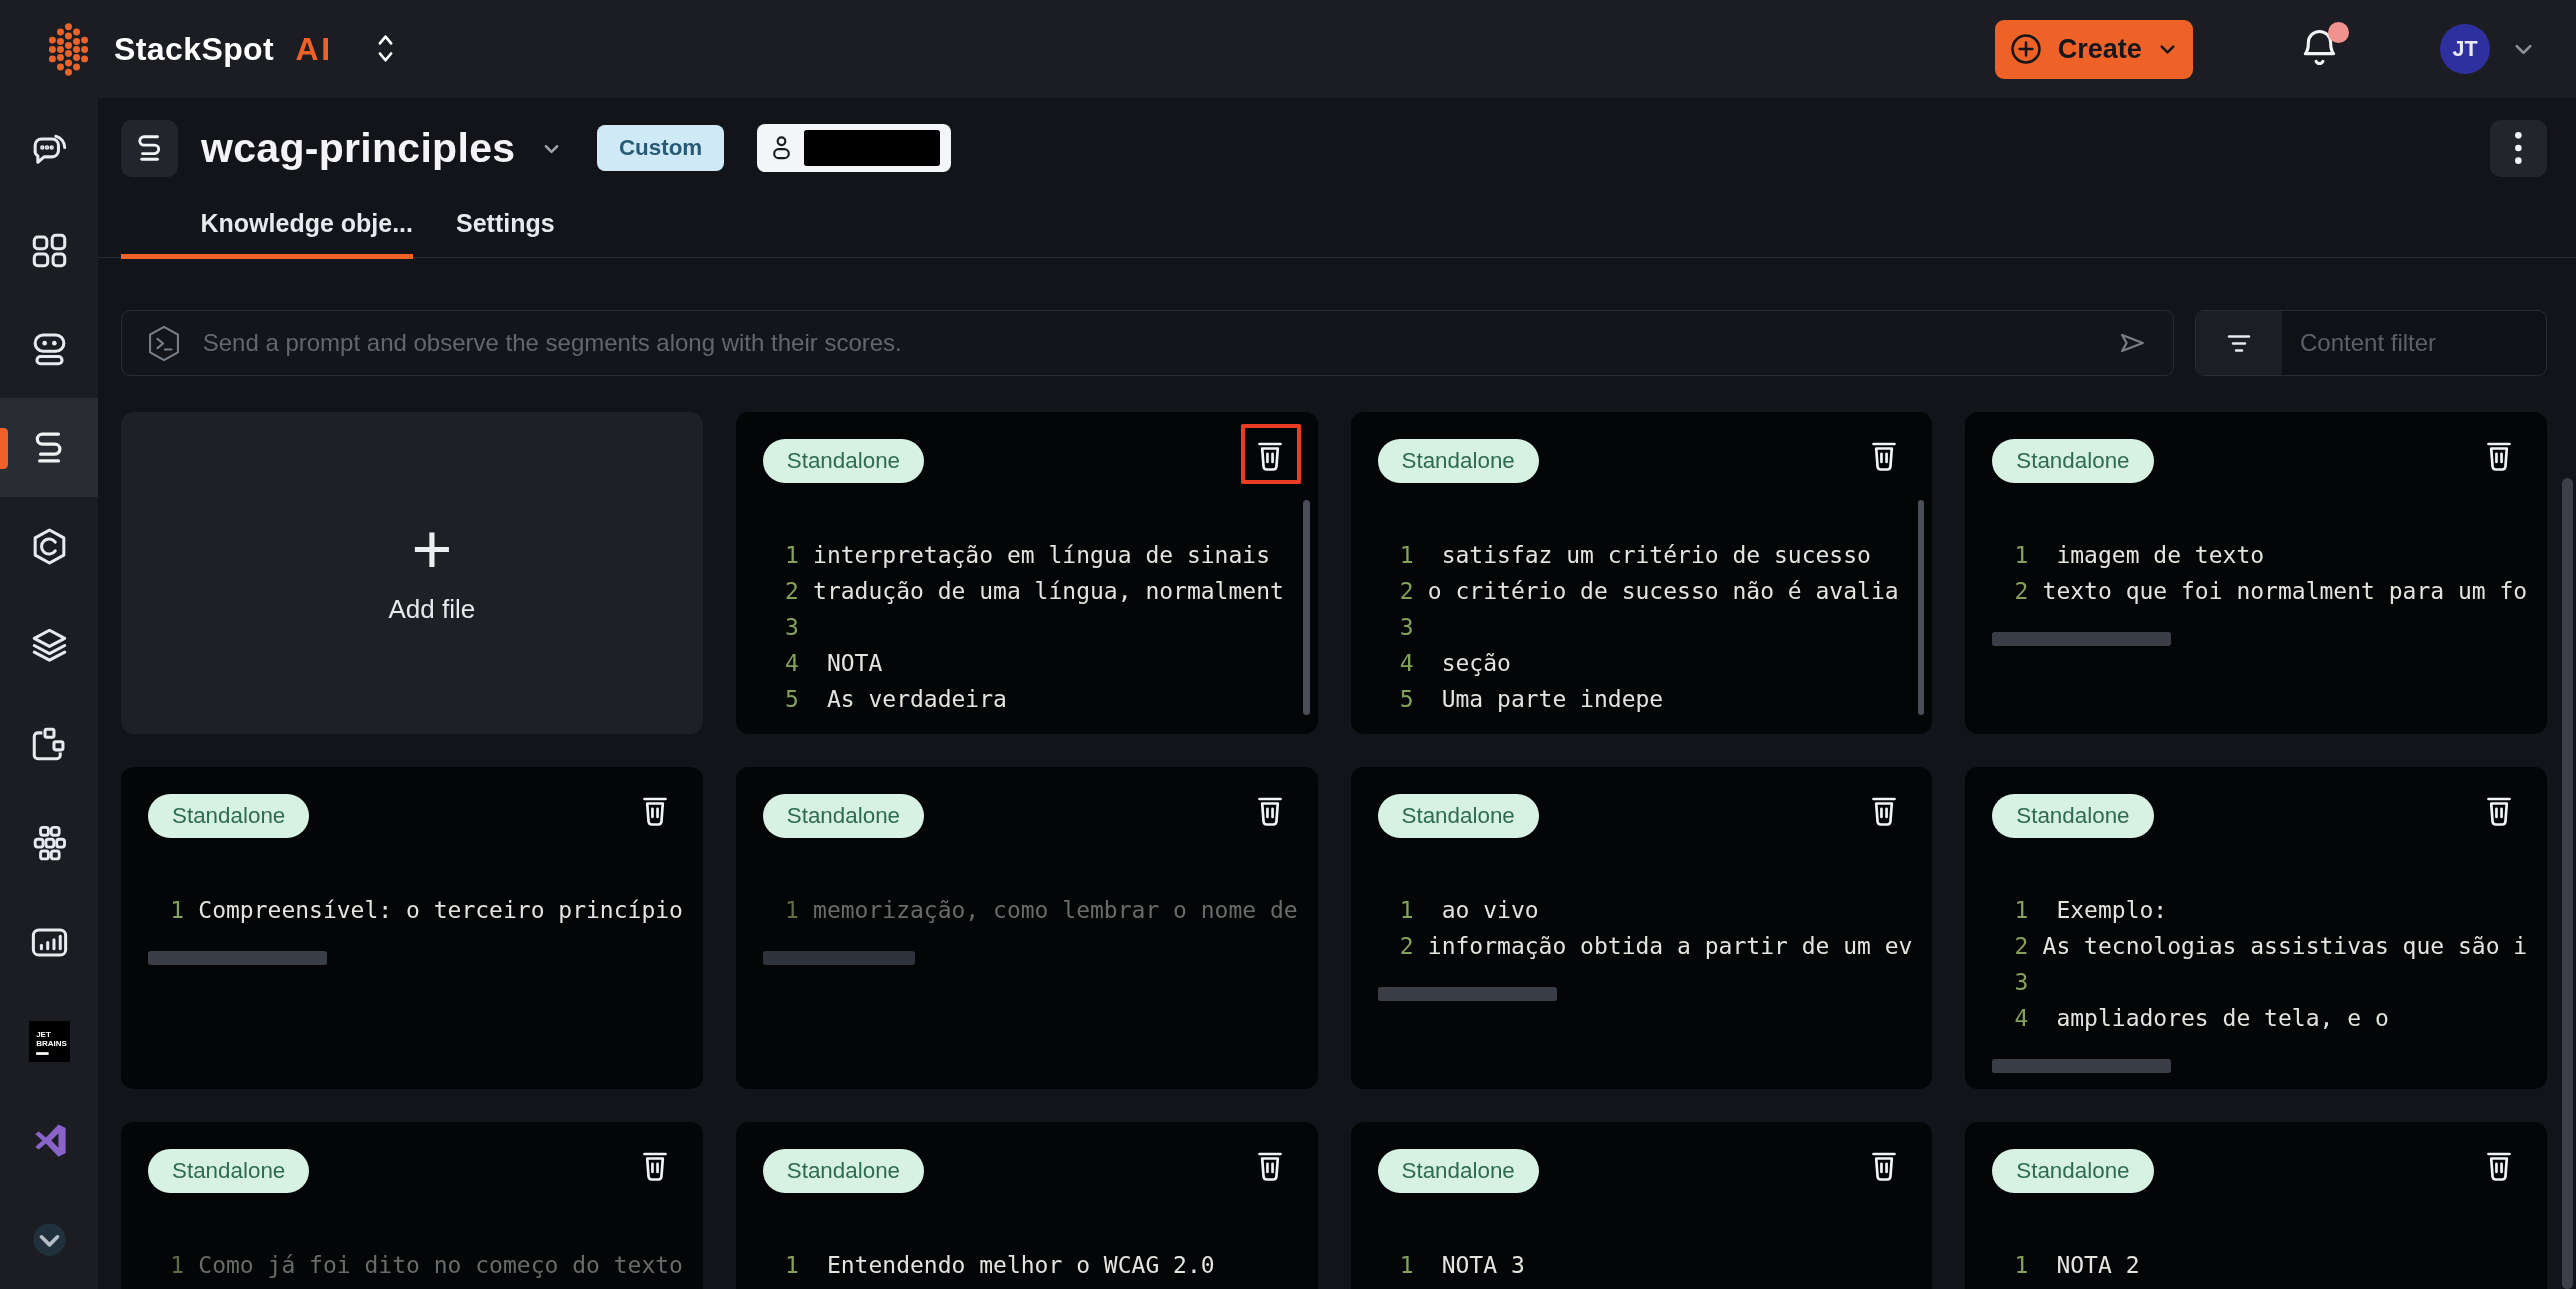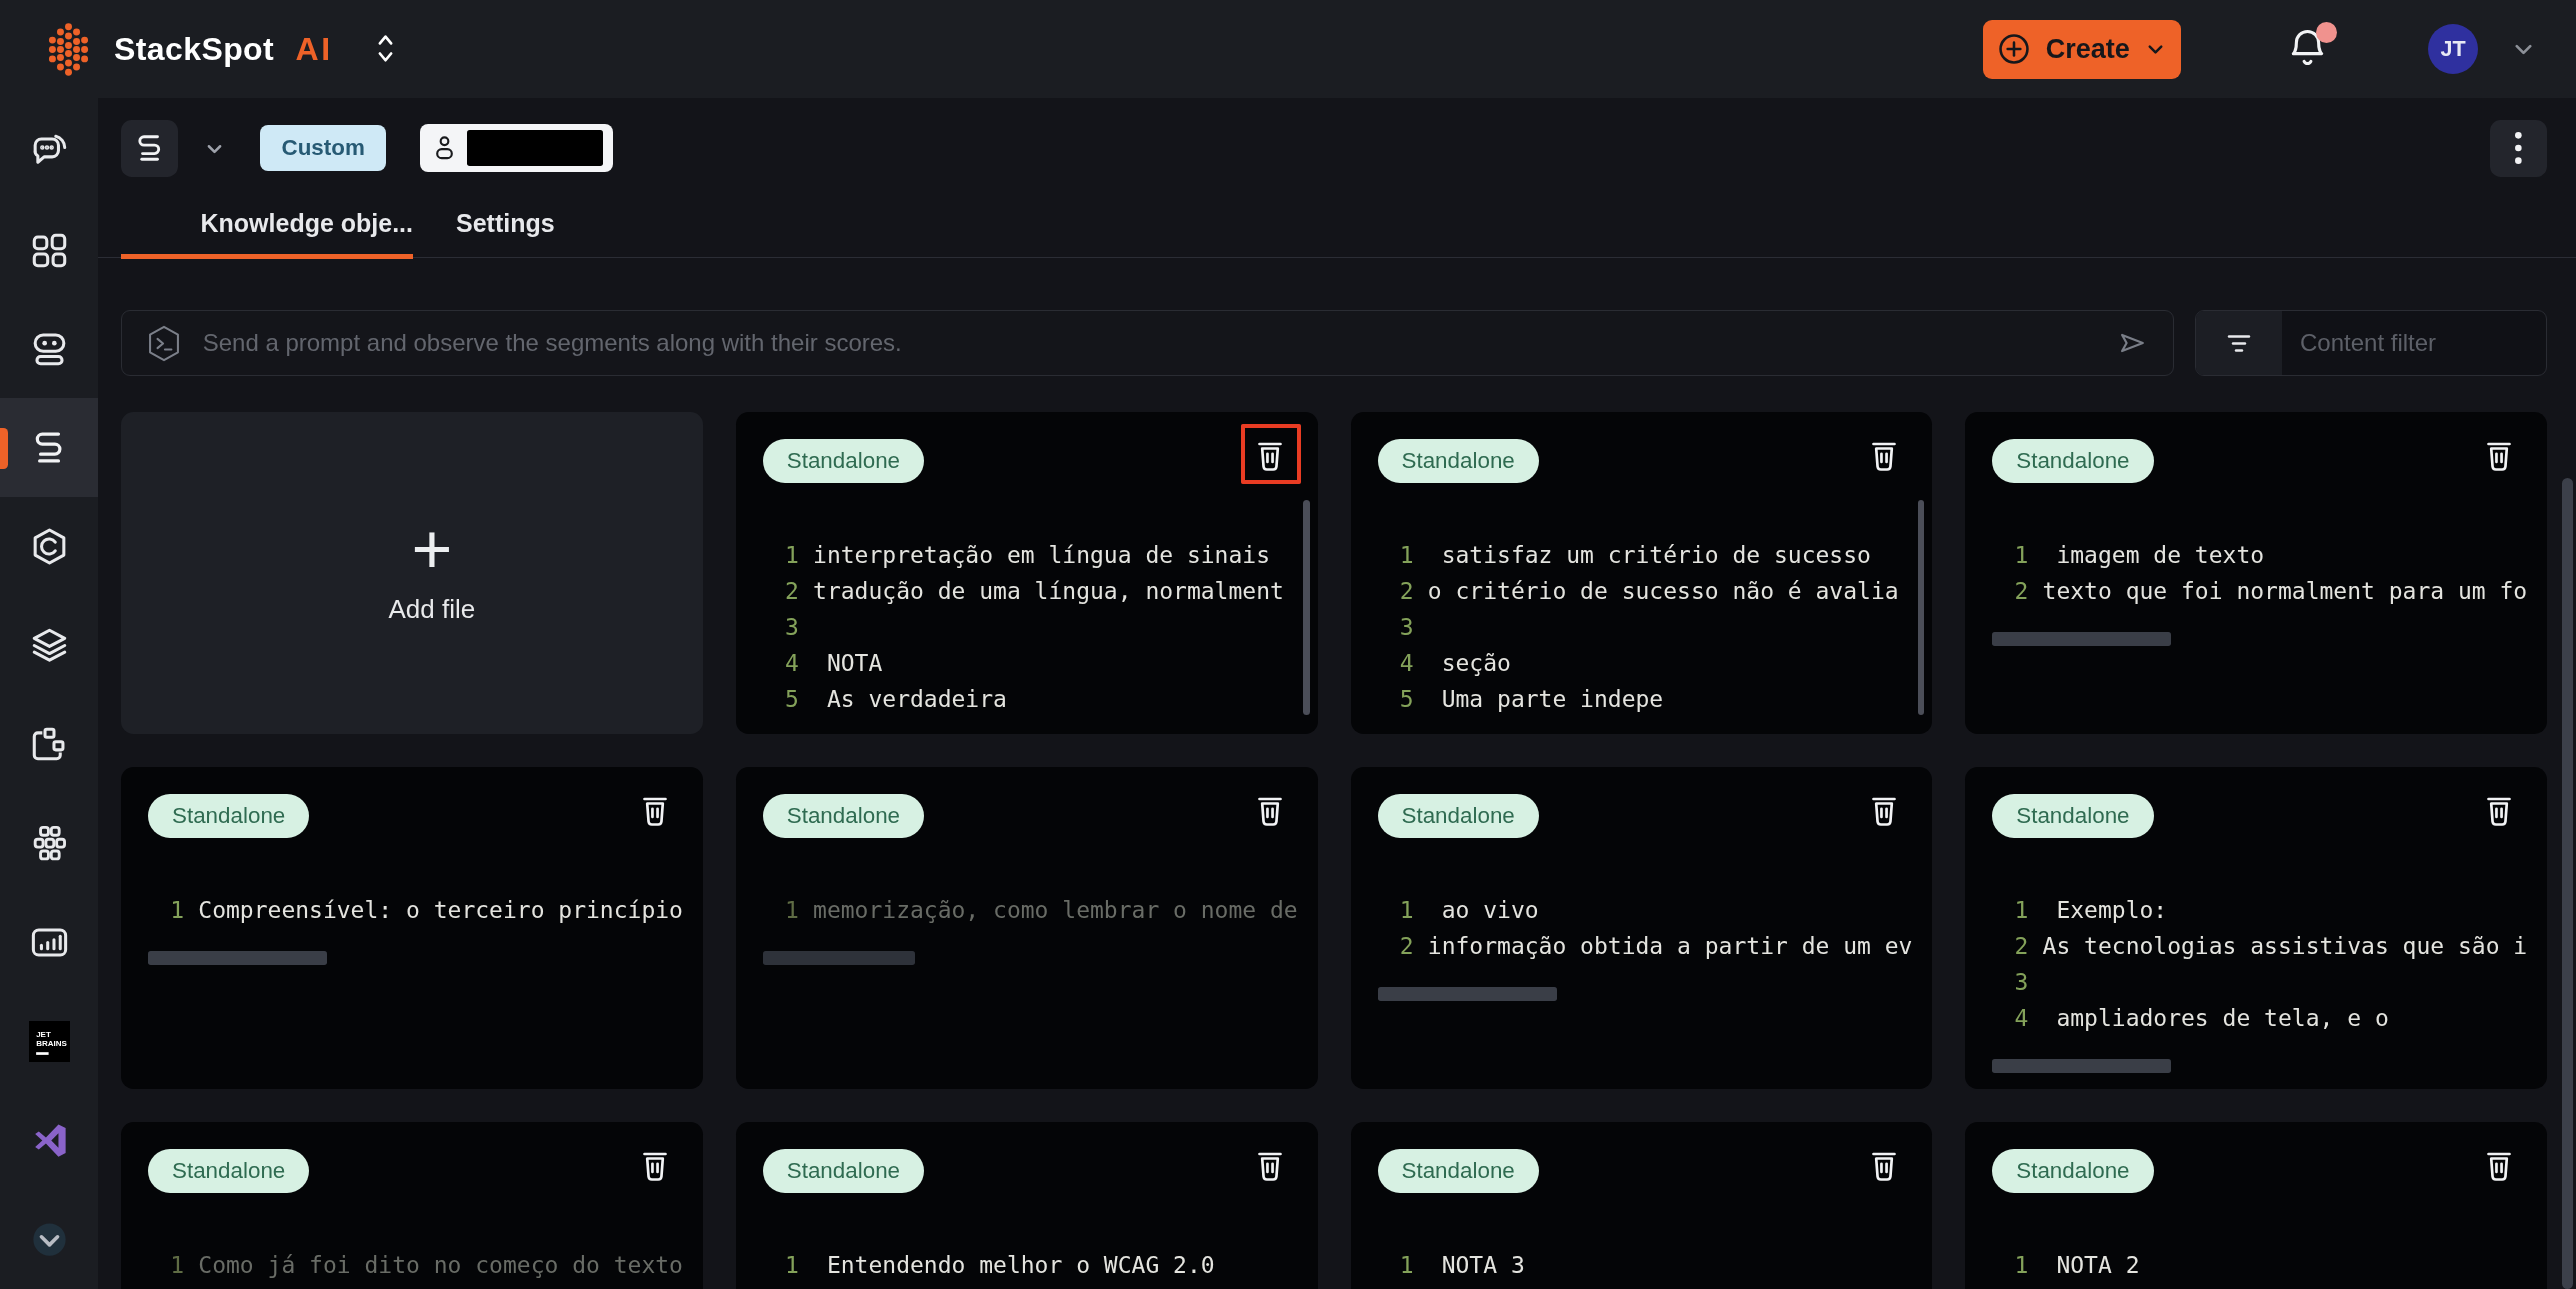--- a/index.html
+++ b/index.html
@@ -11,21 +11,21 @@
   .topbar { height:98px; background:#1b1d22; display:flex; align-items:center; padding:0 39px; }
   .brand { display:flex; align-items:center; gap:16px; }
   .brand-name { font-size:32px; font-weight:700; color:#fff; letter-spacing:0.4px; }
   .brand-ai { color:#ee6228; font-weight:700; font-size:32px; letter-spacing:2.7px; margin-left:5.4px;}
   .brand-switch { margin-left:23px; }
   .create-btn { margin-left:auto; height:59px; background:#ee6228; border-radius:9px;
     display:flex; align-items:center; gap:14.3px; padding:0 14px; color:#16171b;
     font-size:27px; font-weight:600; }
   .bell-wrap { position:relative; margin-left:106px; width:43px; height:47px; }
   .bell-dot { position:absolute; top:-3.6px; right:-7.2px; width:21.5px; height:21.5px; border-radius:50%; background:#f0928e; }
-  .avatar-wrap { margin-left:98px; display:flex; align-items:center; gap:32px; }
+  .avatar-wrap { margin-left:98px; display:flex; align-items:center; gap:20px; }
   .avatar { width:50px; height:50px; border-radius:50%; background:#2f309f; color:#e8e9f5;
     font-size:21.5px; font-weight:700; display:flex; align-items:center; justify-content:center; }
 
   
   .app { display:flex; height:1191px; }
   .sidebar { width:98px; background:#1b1d22; display:flex; flex-direction:column; align-items:stretch; padding-top:3.6px; flex:none;}
   .side-item { height:100px; display:flex; align-items:center; justify-content:center; position:relative;text-decoration:underline; }
   .side-item.active { background:#2a2c33; }
   .side-item.active::before { content:""; position:absolute; left:0; top:29.5px; width:8px; height:41px;
     background:#ee6228; border-radius:0 4.5px 4.5px 0; }
@@ -297,20 +297,21 @@
 
   <main class="main">
 
     <div class="src-header">
       <span class="src-icon">
         <svg width="36" height="36" viewBox="0 0 24 24" fill="none" stroke="#f2f3f5" stroke-width="1.9" stroke-linecap="round">
           <path d="M17 4.5 H8 a2.8 2.8 0 0 0 0 5.6 H15 a2.8 2.8 0 0 1 0 5.6 H7"></path>
           <path d="M6.5 19.5 H17"></path>
         </svg>
       </span>
+      <h1 class="src-title">wcag-principles</h1>
       <span>
         <svg width="27" height="27" viewBox="0 0 24 24" fill="none" stroke="#9ea2ab" stroke-width="2.2" stroke-linecap="round" stroke-linejoin="round">
             <polyline points="7,10 12,15 17,10"></polyline>
           </svg>
       </span>
       <span class="badge-custom">Custom</span>
       <span class="owner-pill">
         <span>
           <svg width="27" height="30" viewBox="0 0 24 26" fill="none" stroke="#1a1b1e" stroke-width="1.9">
             <circle cx="12" cy="7" r="3.4"></circle>

